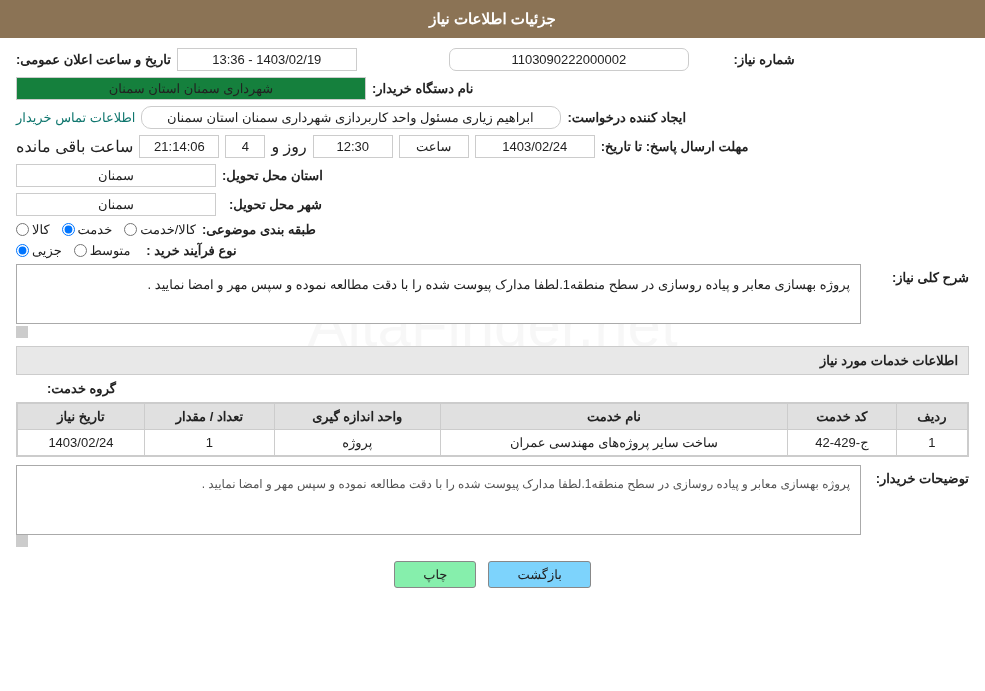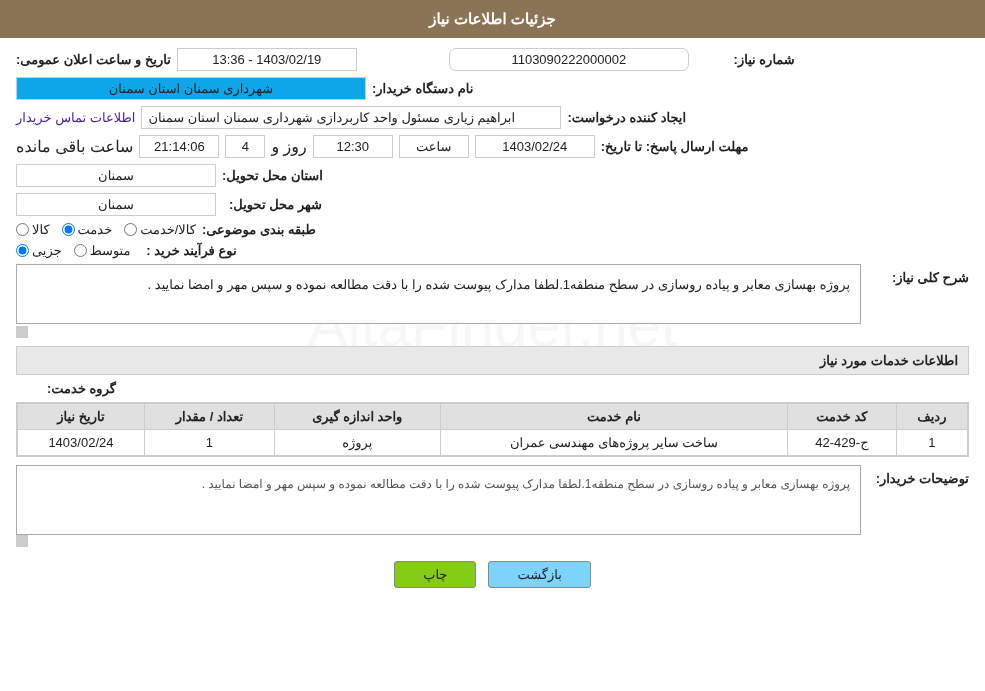--- a/index.html
+++ b/index.html
@@ -45,26 +45,26 @@
     .form-value {
       border: 1px solid #ccc;
       padding: 3px 6px;
       background: #fff;
       min-width: 80px;
       text-align: center;
     }
     .form-value-xlarge {
       border: 1px solid #ccc;
       padding: 3px 6px;
-      background: #0ea5e9;
+      background: #15803d;
       min-width: 350px;
       text-align: center;
     }
     .link-blue {
-      color: #4c1d95;
+      color: #0f766e;
       text-decoration: none;
       cursor: pointer;
     }
     .inline-label {
       white-space: nowrap;
       font-size: 16px;
     }
     .radio-group {
       display: flex;
       align-items: center;
@@ -154,21 +154,21 @@
     }
     .btn {
       padding: 5px 28px;
       font-size: 13px;
       font-family: Tahoma, Arial, sans-serif;
       border: 1px solid #888;
       cursor: pointer;
       border-radius: 3px;
     }
     .btn-print {
-      background: #84cc16;
+      background: #86efac;
       color: #222;
     }
     .btn-back {
       background: #7dd3fc;
       color: #222;
     }
     .watermark-bg {
       position: relative;
     }
     .watermark {
@@ -222,21 +222,21 @@
         <span class="form-label" style="min-width:auto;">تاریخ و ساعت اعلان عمومی:</span>
       </div>
 
       <div class="form-row">
         <span class="form-label">نام دستگاه خریدار:</span>
         <span class="form-value-xlarge">شهرداری سمنان استان سمنان</span>
       </div>
 
       <div class="form-row">
         <span class="form-label">ایجاد کننده درخواست:</span>
-        <span class="form-value" style="min-width:420px; text-align:left; padding-right:8px;">ابراهیم زیاری مسئول واحد کاربردازی شهرداری سمنان استان سمنان</span>
+        <span class="form-value" style="min-width:420px; text-align:center; padding-right:8px;border-radius:10px;">ابراهیم زیاری مسئول واحد کاربردازی شهرداری سمنان استان سمنان</span>
         <a class="link-blue">اطلاعات تماس خریدار</a>
       </div>
 
       <div class="form-row">
         <span class="form-label">مهلت ارسال پاسخ: تا تاریخ:</span>
         <span class="form-value" style="min-width:120px;">1403/02/24</span>
         <span class="form-value" style="min-width:70px;">ساعت</span>
         <span class="form-value" style="min-width:80px;">12:30</span>
         <span class="inline-label">روز و</span>
         <span class="form-value" style="min-width:40px;">4</span>

